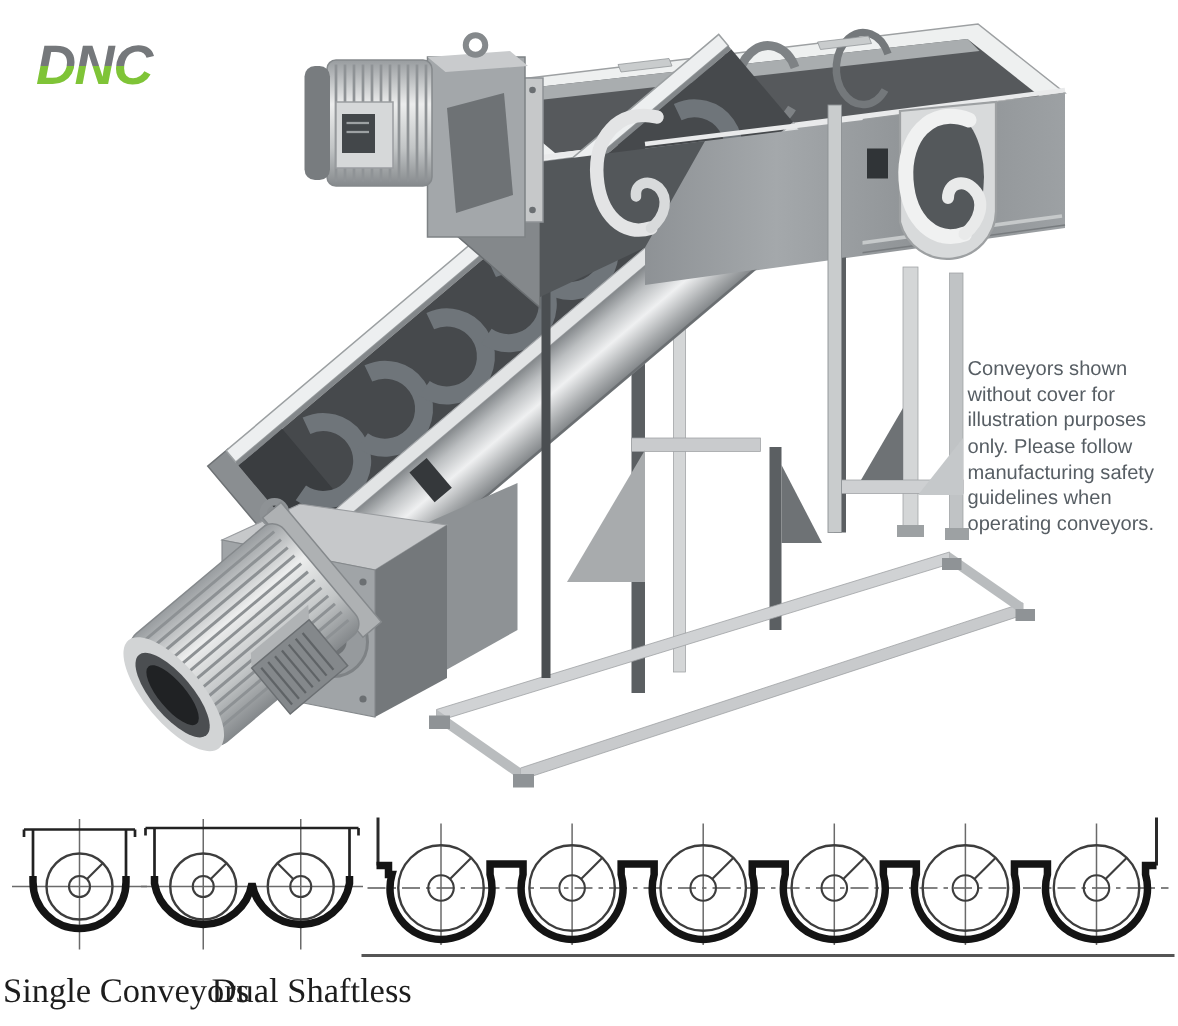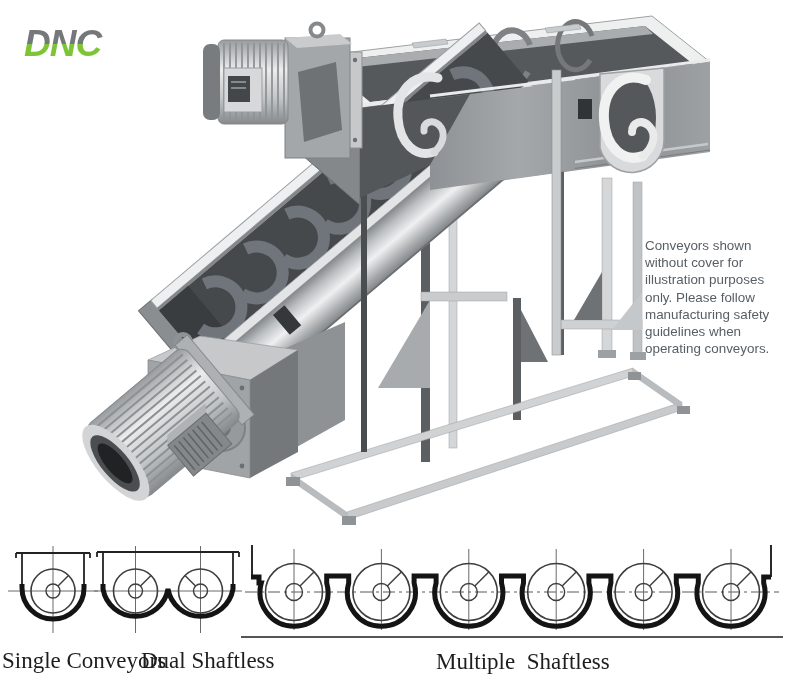--- a/index.html
+++ b/index.html
@@ -311,15 +311,14 @@
 <div class="notice">Conveyors shown
 without cover for
 illustration purposes
 only. Please follow
 manufacturing safety
 guidelines when
 operating conveyors.</div>
 
 <div id="label-single" class="diagram-label">Single Conveyors</div>
 <div id="label-dual" class="diagram-label">Dual Shaftless</div>
-<div id="label-multiple" class="diagram-label">Multiple  Shaftless</div>
 
 </div>
 
 </body></html>

